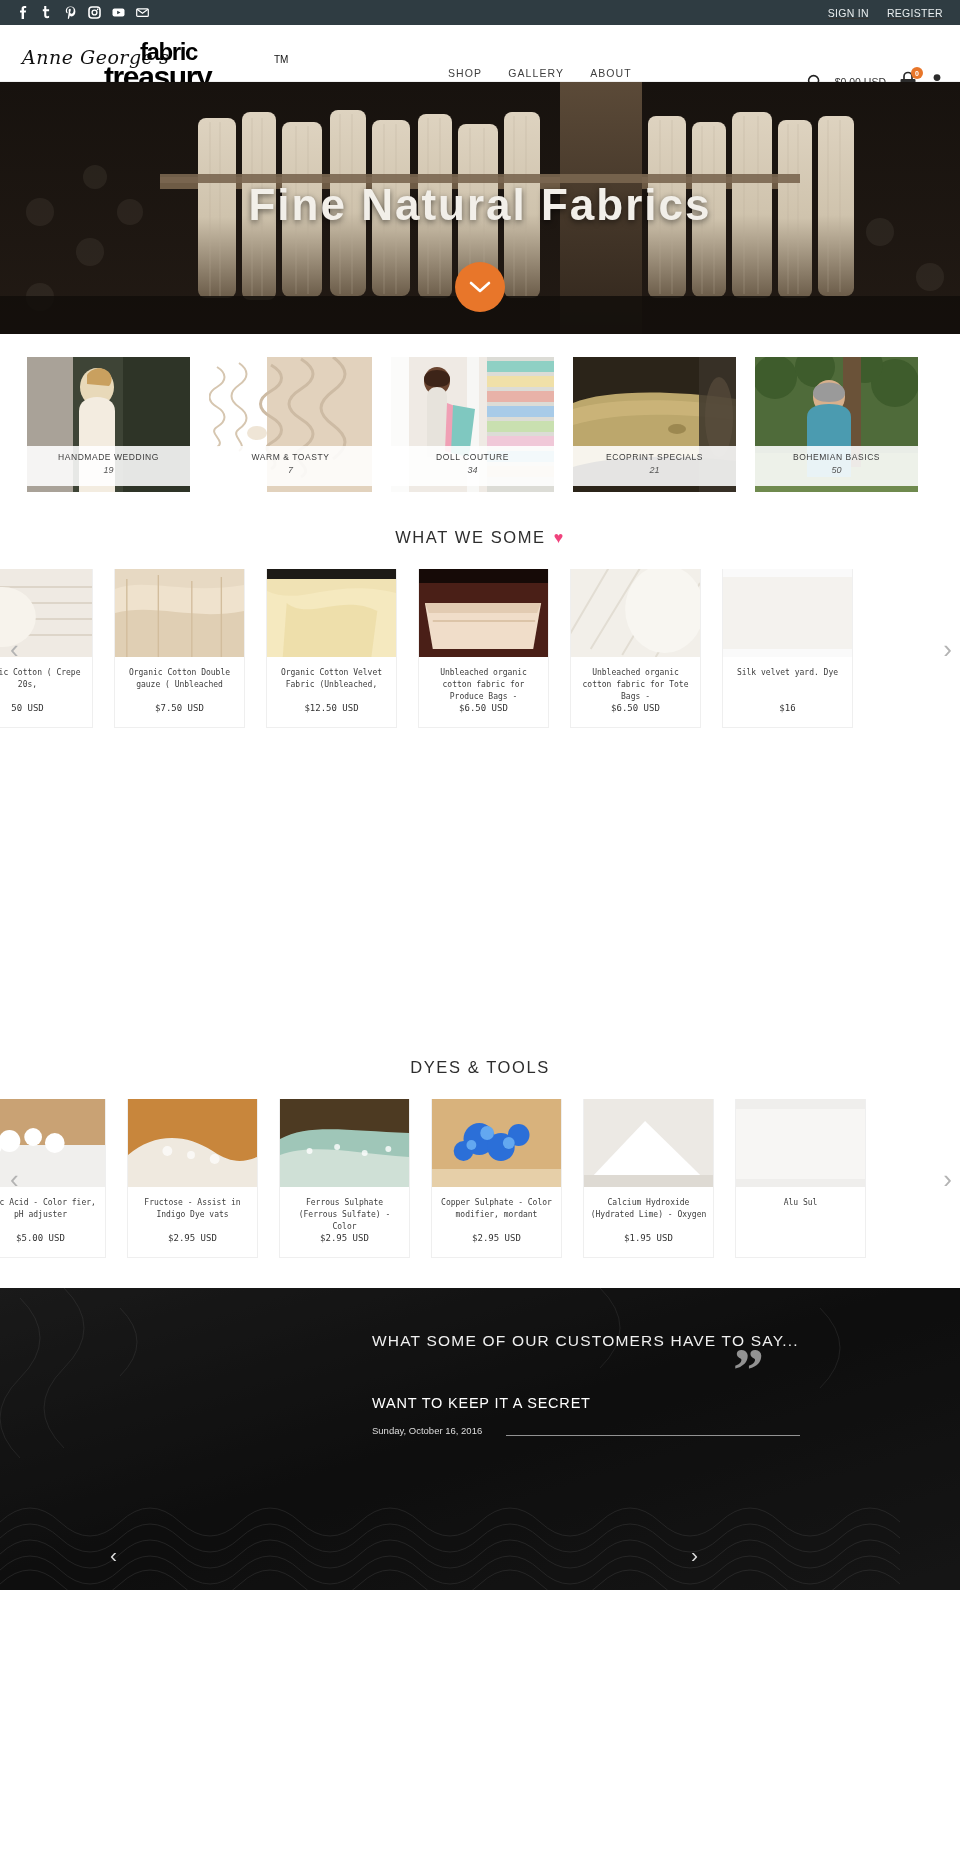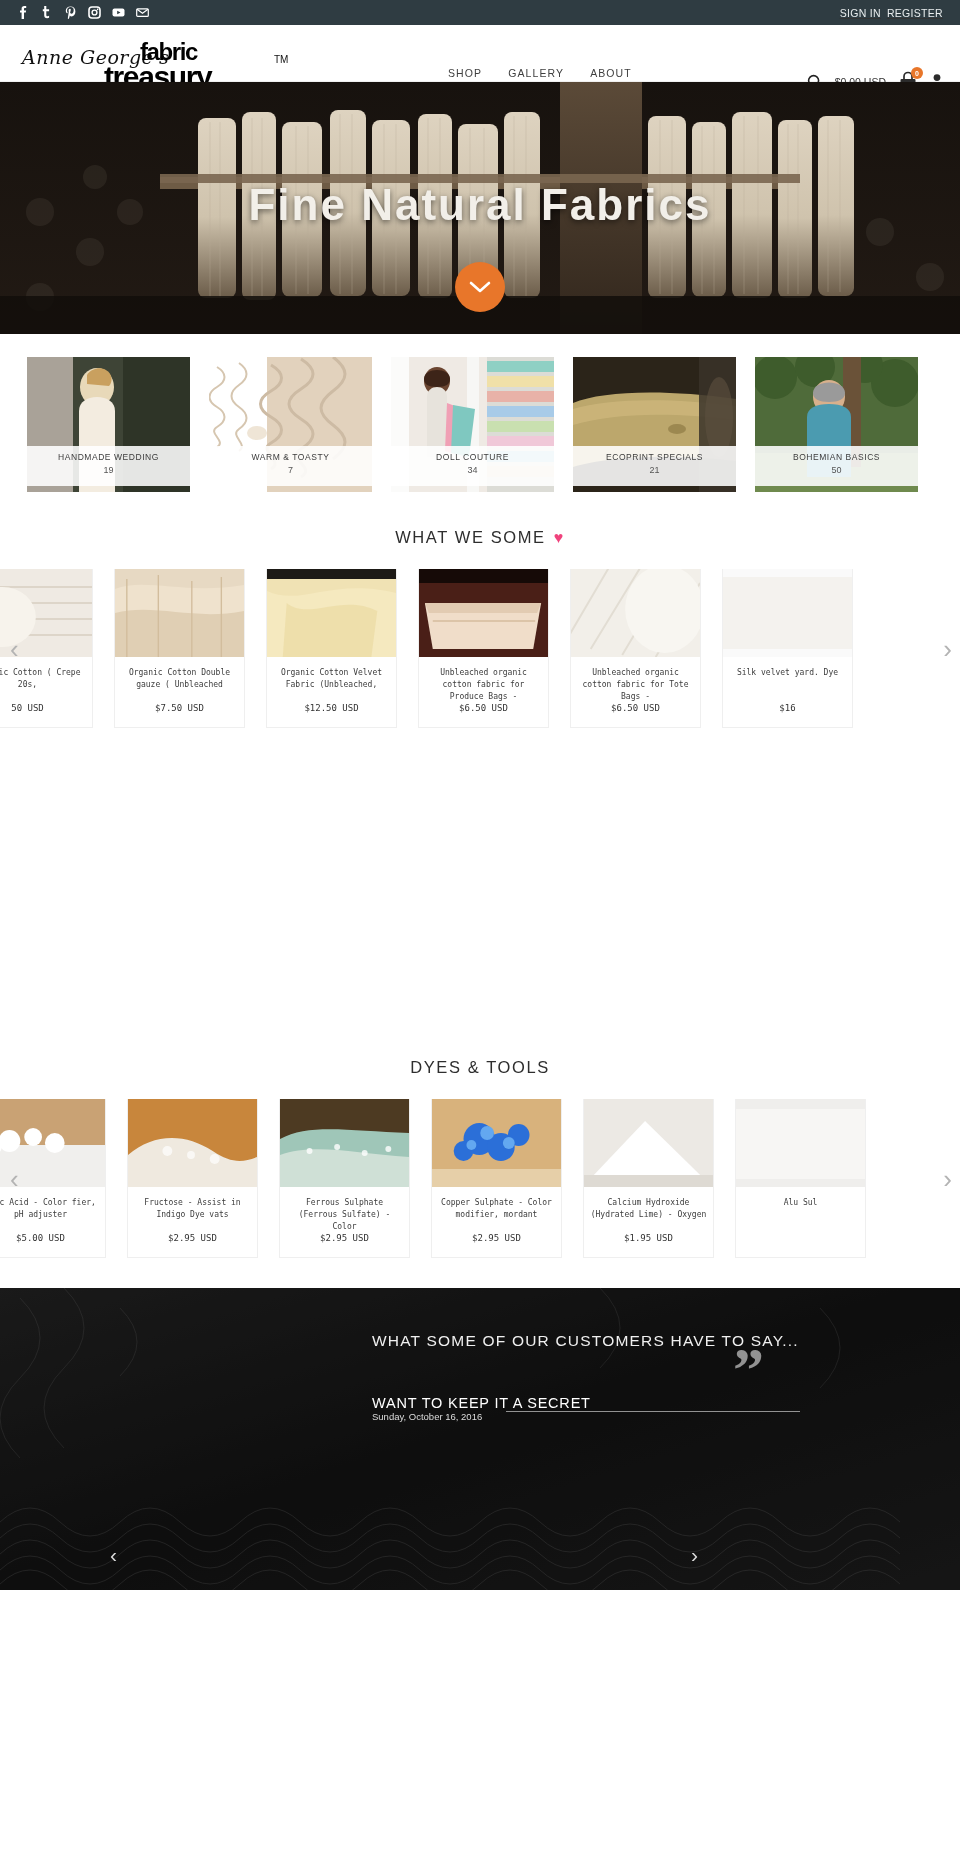--- a/index.html
+++ b/index.html
@@ -24,21 +24,21 @@
   .social .s-ico {
     color: #ffffff;
     font-size: 12px;
     line-height: 1;
     display: inline-flex;
     align-items: center;
     justify-content: center;
     width: 13px; height: 13px;
   }
   .social .s-ico svg { display:block; }
-  .topbar-right { display: flex; align-items: center; gap: 6px; text-decoration: underline; }
+  .topbar-right { display: flex; align-items: center; gap: 18px; text-decoration: underline; }
   .topbar-right a {
     color: #e9edee;
     font-size: 10.5px;
     letter-spacing: .3px;
     text-decoration: none;
     font-family: "Liberation Sans", sans-serif;
   }
 
   
   .header {
@@ -203,20 +203,21 @@
     font-size: 8.5px;
     letter-spacing: .55px;
     color: #3c3c3c;
     display: block;
   }
   .cat-count {
     font-size: 9px;
     color: #555;
     display: block;
     margin-top: 3px;
+    font-style: italic;
   }
 
   
   .sec-title {
     text-align: center;
     font-size: 16.5px;
     letter-spacing: 1.6px;
     color: #2e2e2e;
     font-weight: normal;
     font-family: "Liberation Sans", sans-serif;
@@ -307,24 +308,24 @@
   .testi-sub {
     color: #fff;
     font-size: 14.5px;
     letter-spacing: .8px;
     padding-left: 372px;
     margin-top: 45px;
     font-weight: normal;
   }
   .testi-dateline {
     display: flex;
-    align-items: flex-start;
+    align-items: flex-end;
     gap: 24px;
     padding-left: 372px;
-    margin-top: 0;
+    margin-top: 14px;
     padding-right: 160px;
   }
   .testi-date { color: #ddd; font-size: 9.5px; white-space: nowrap; }
   .testi-rule { flex: 1; height: 1px; background: rgba(255,255,255,.55); }
   .testi-body {
     color: #ececec;
     font-size: 11.5px;
     line-height: 17px;
     padding-left: 372px;
     margin-top: 18px;

